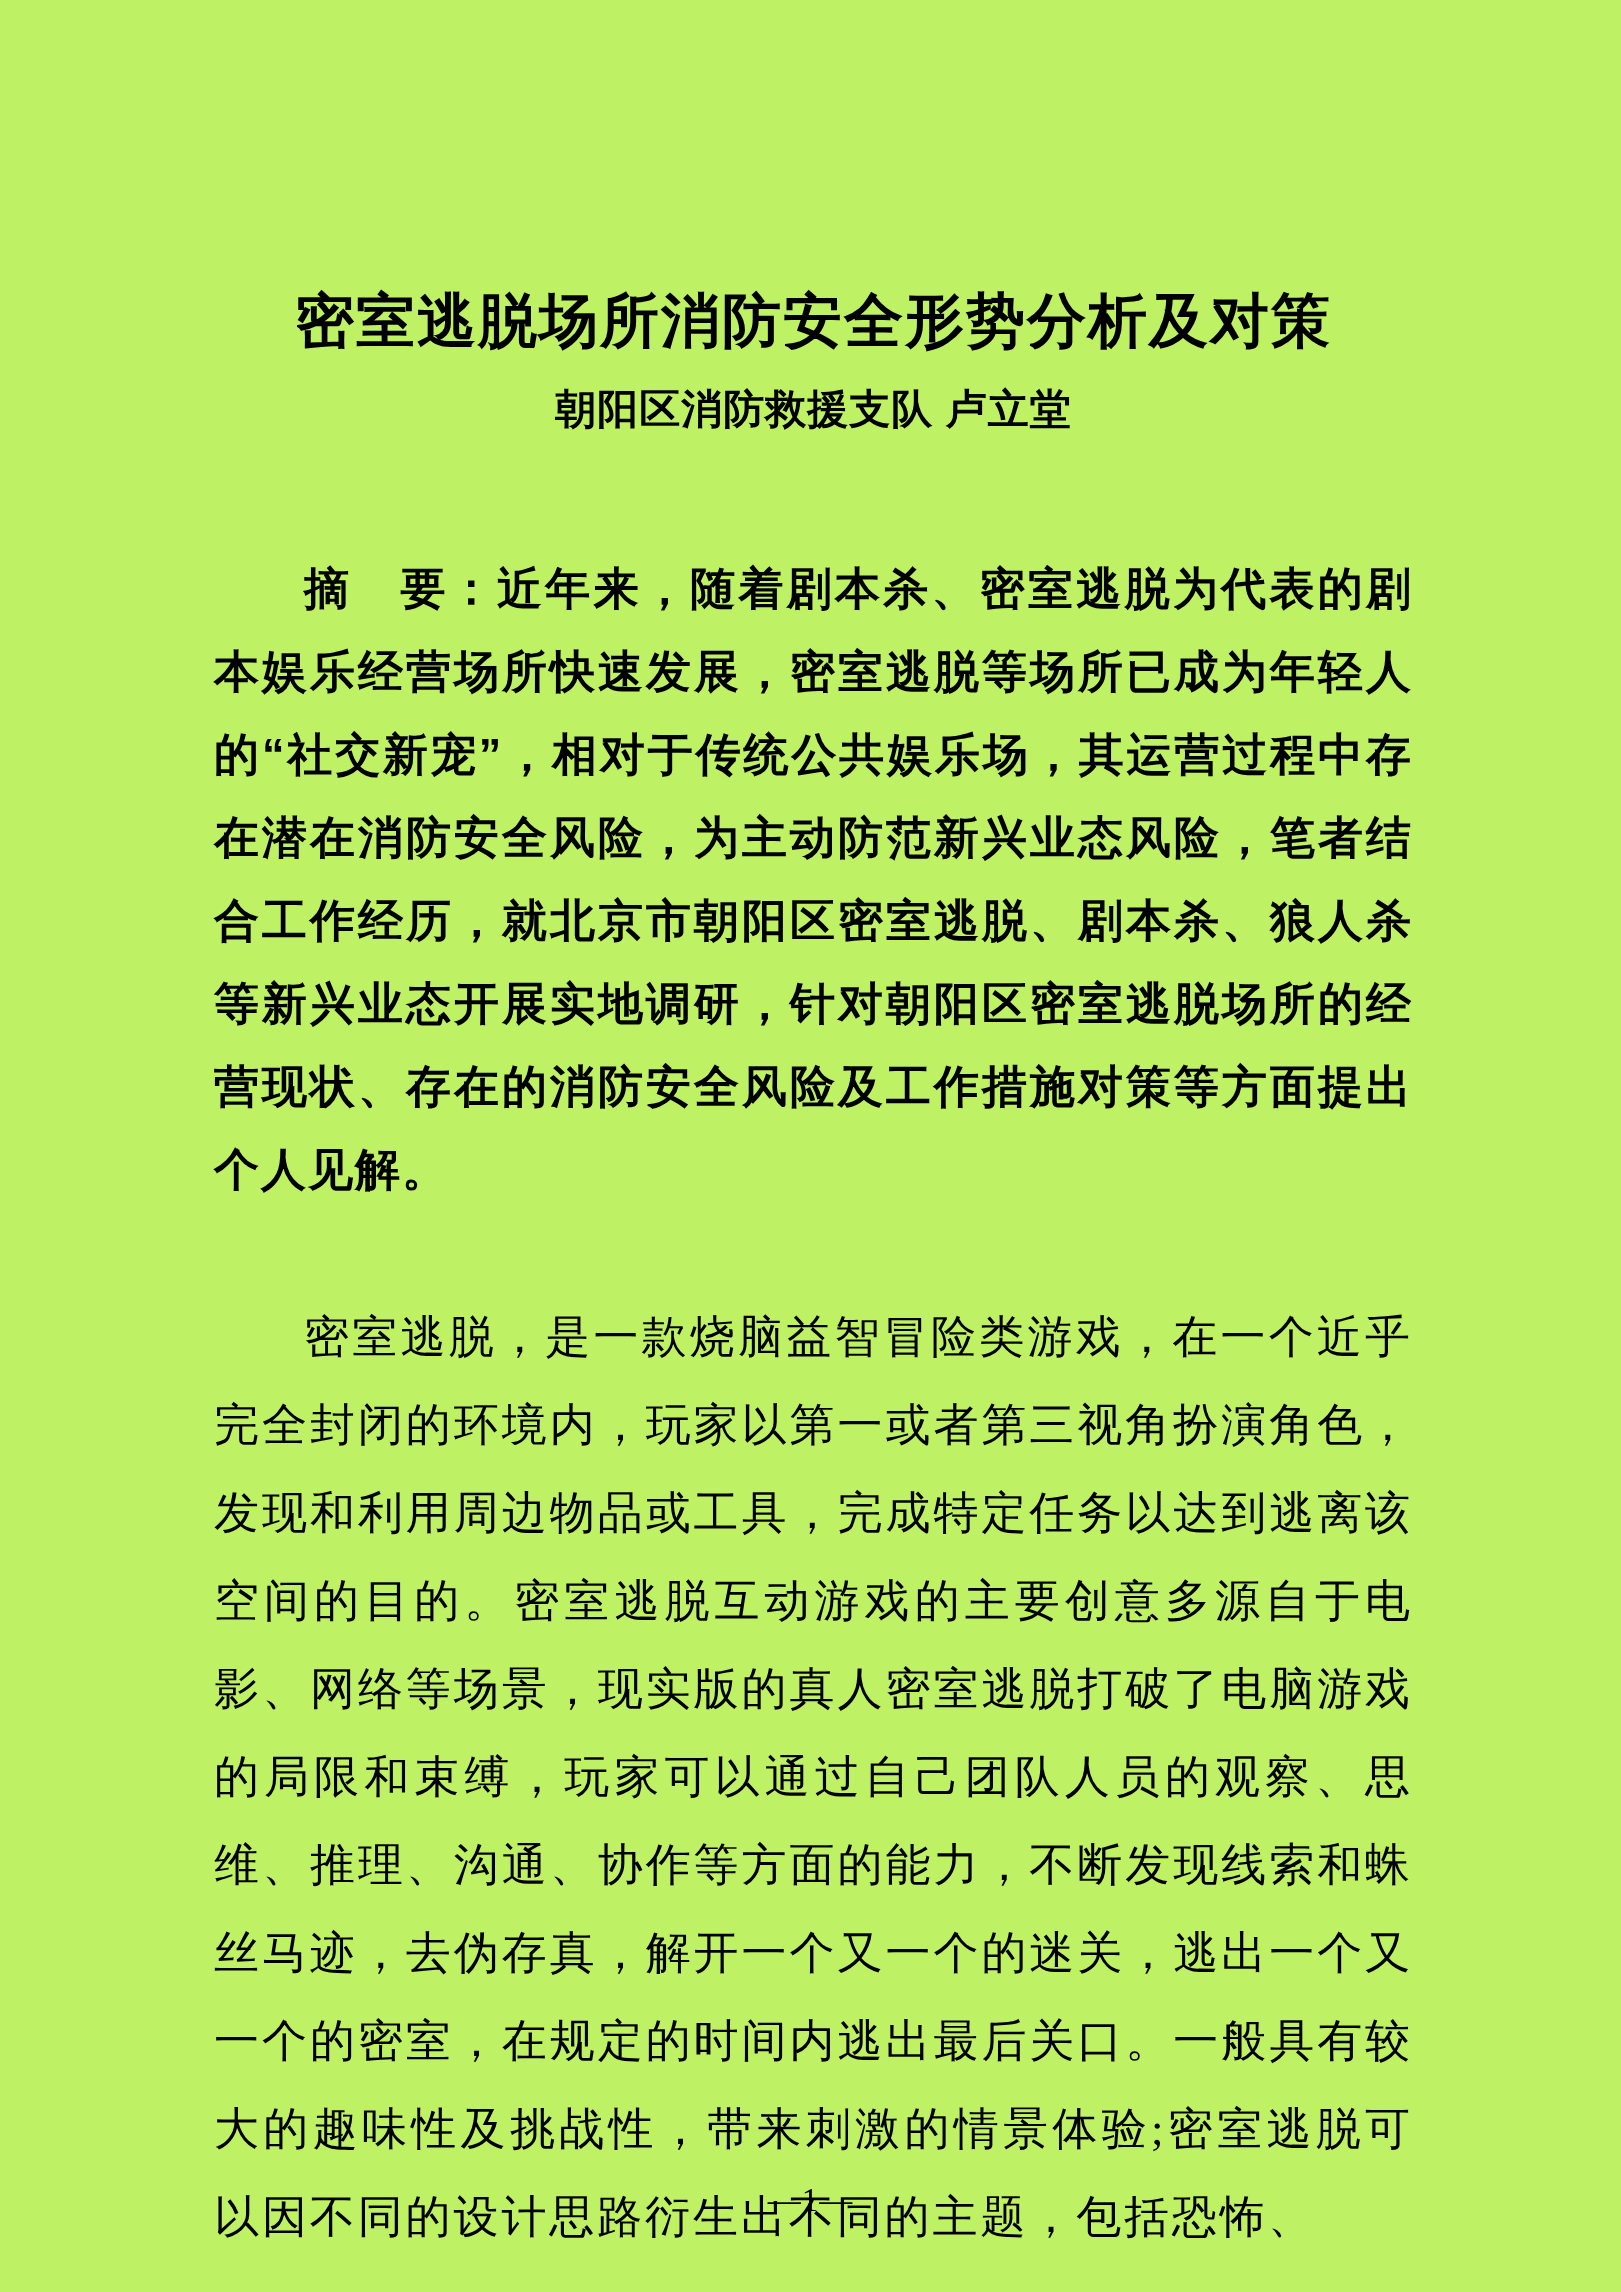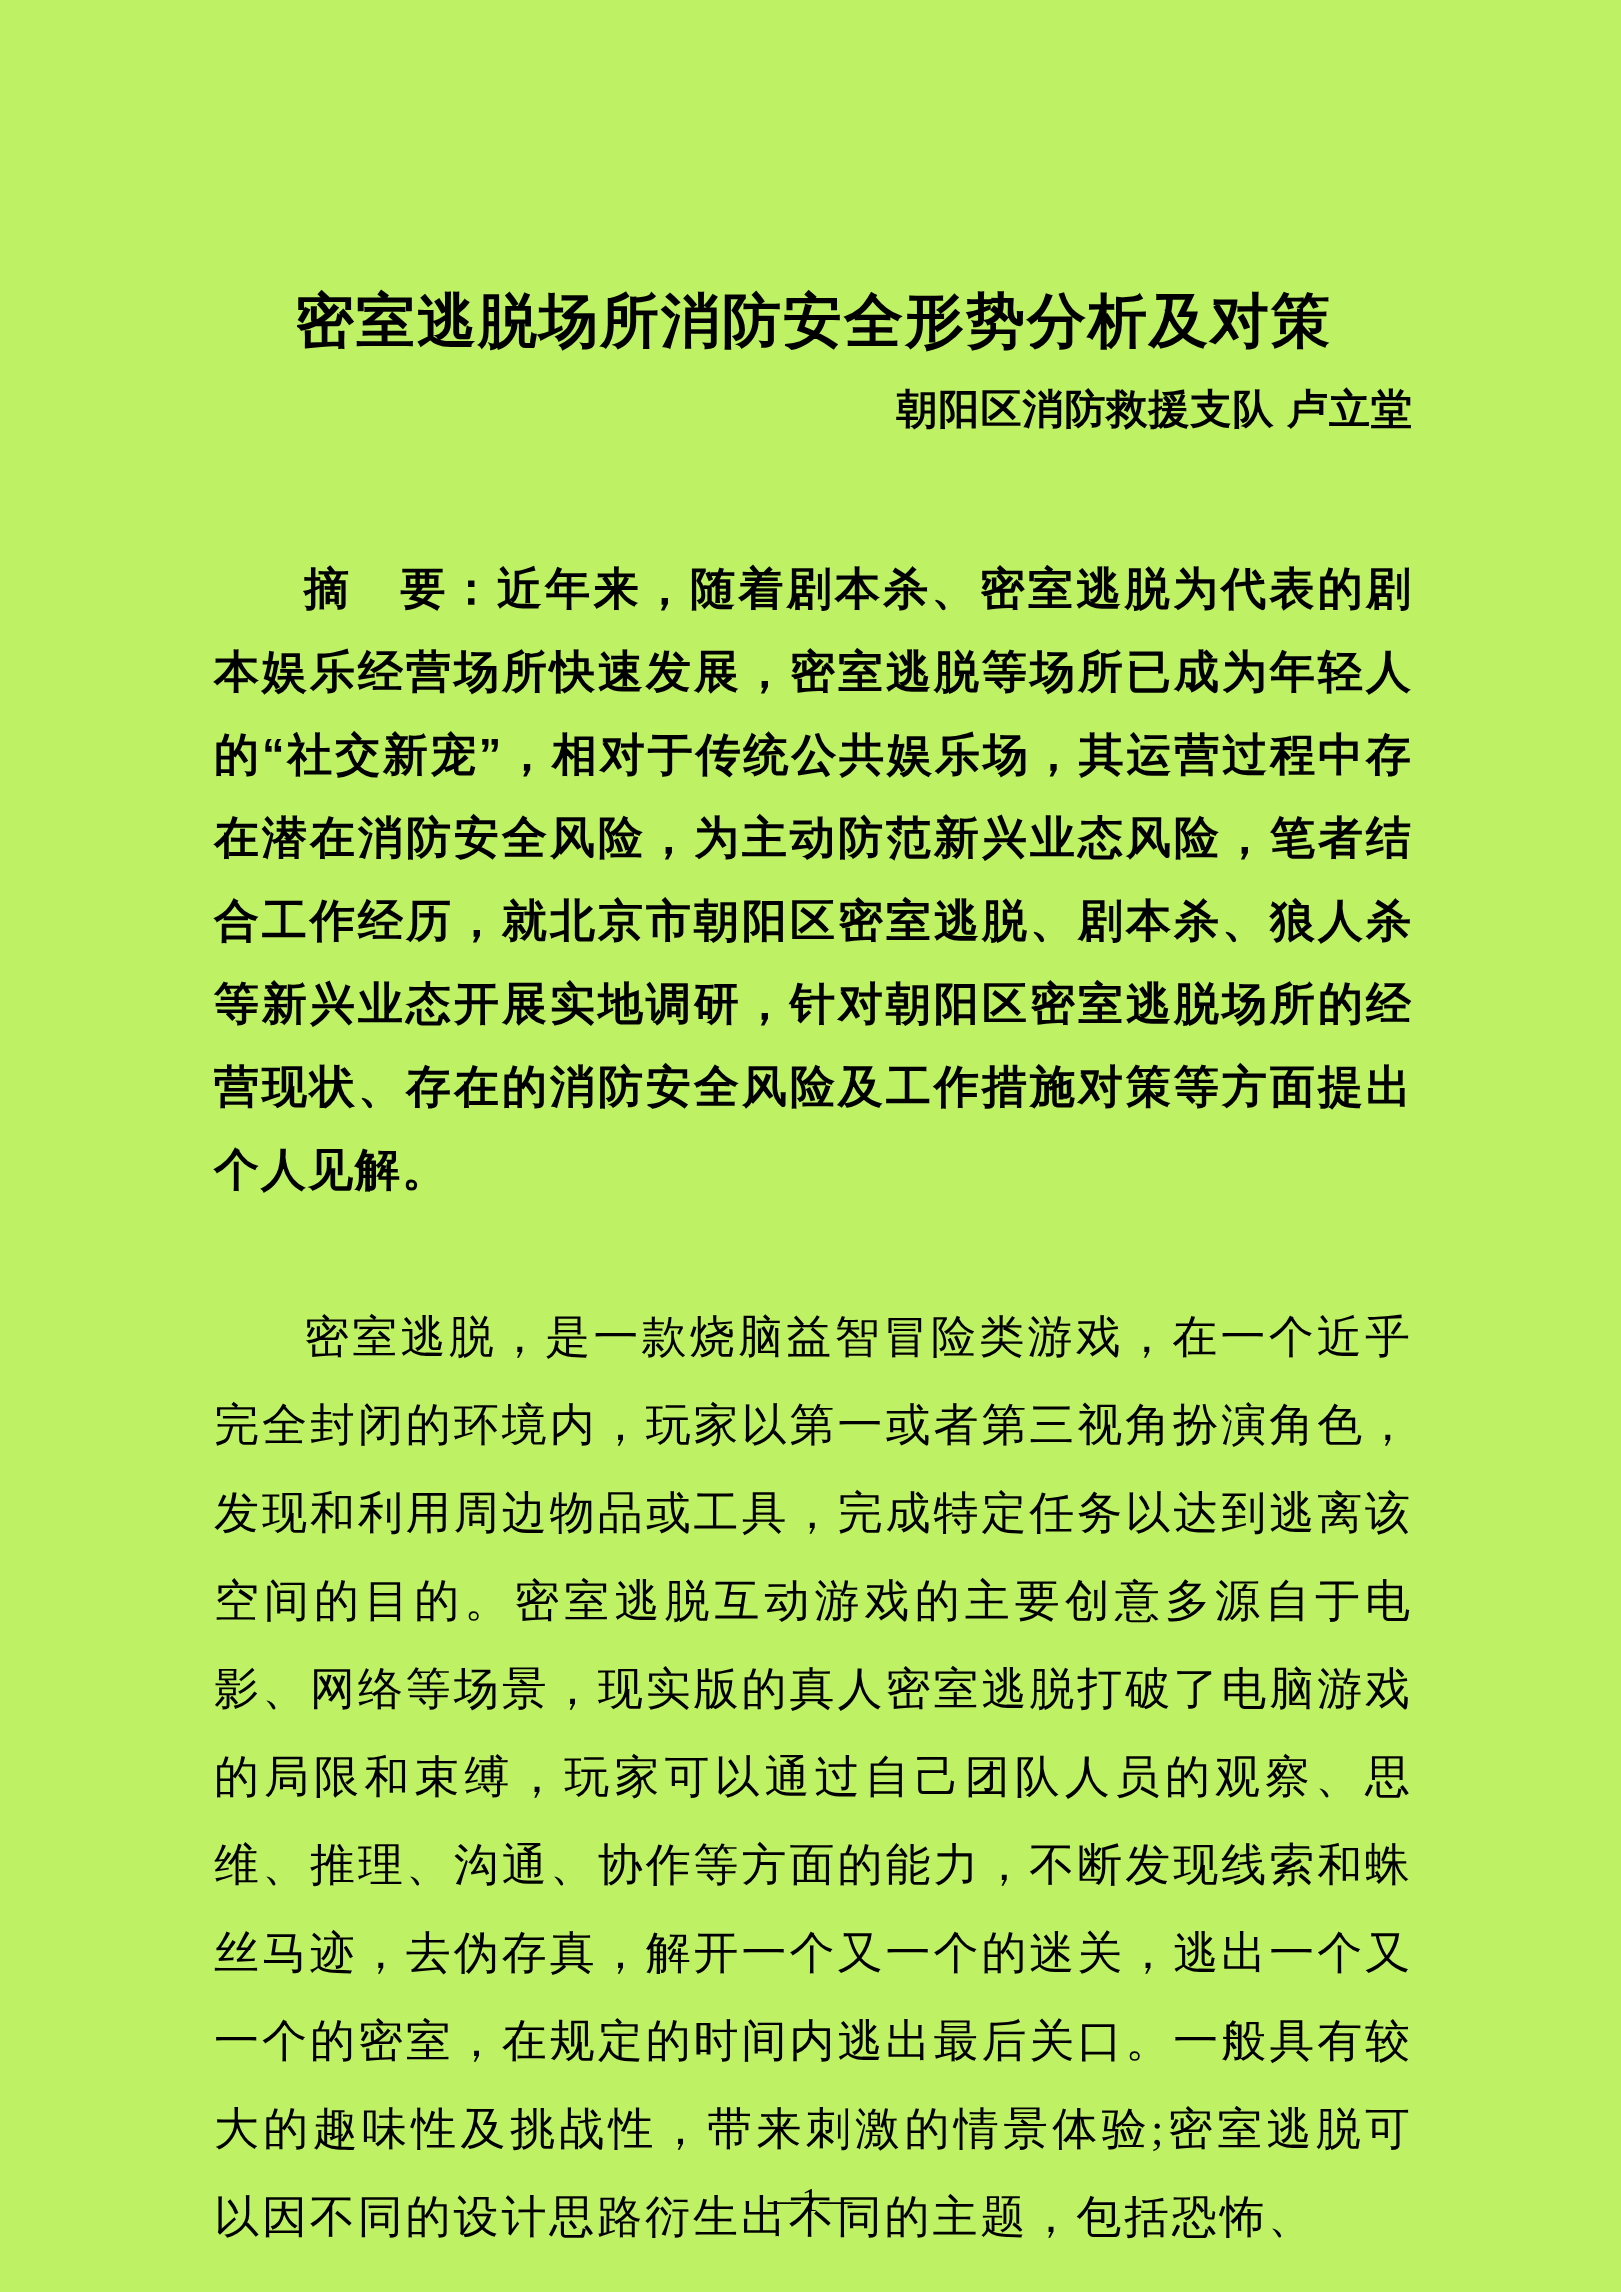--- a/index.html
+++ b/index.html
@@ -24,21 +24,21 @@
     font-weight: bold;
     text-align: center;
     letter-spacing: 2px;
     line-height: 1.2;
     font-family: "Liberation Sans", sans-serif;
   }
   .doc-subtitle {
     margin-top: 25.5px;
     font-size: 41px;
     font-weight: bold;
-    text-align: right;
+    text-align: center;
     letter-spacing: 1px;
     font-family: "Liberation Sans", sans-serif;
   }
   .abstract {
     margin: 110px 0 0 0;
     font-size: 45px;
     font-weight: bold;
     line-height: 83px;
     letter-spacing: 2px;
     text-align: justify;

